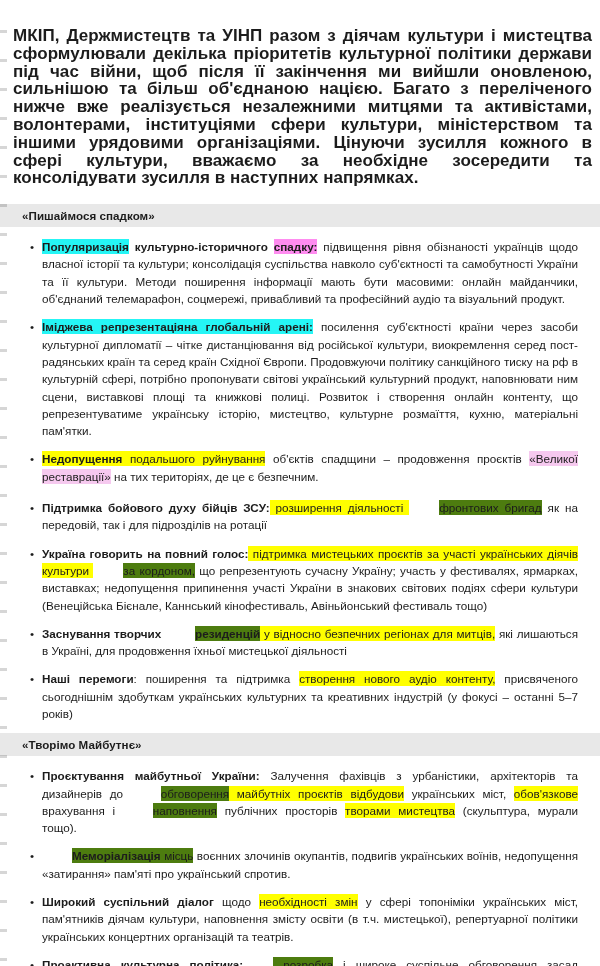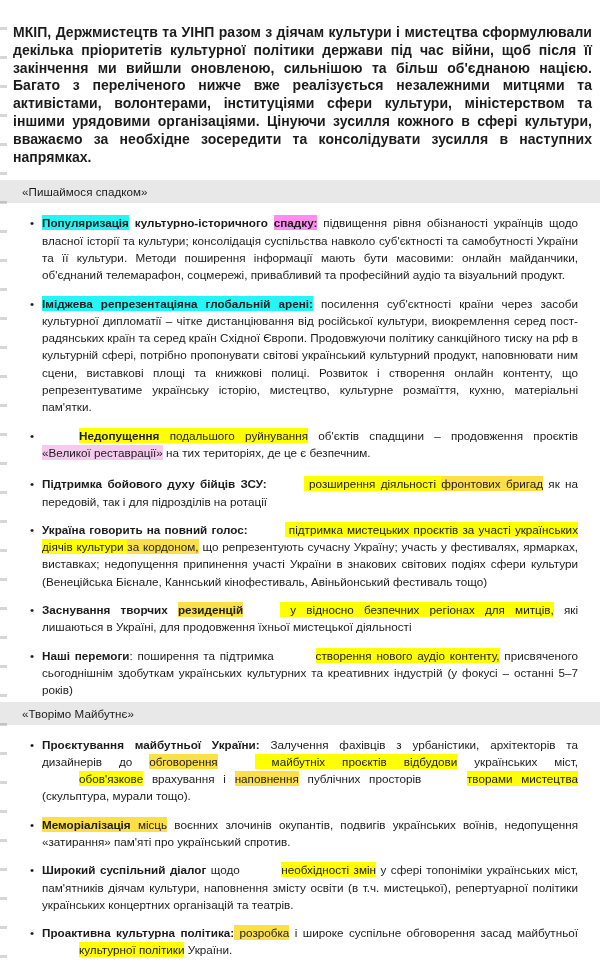--- a/index.html
+++ b/index.html
@@ -34,34 +34,34 @@
       rgba(0,0,0,0.00) 13px,
       rgba(0,0,0,0.16) 13px,
       rgba(0,0,0,0.16) 16px,
       rgba(0,0,0,0.00) 16px,
       rgba(0,0,0,0.00) 29px
     );
     pointer-events: none;
   }
   .intro {
     padding: 10px 8px 0 13px;
-    font-size: 14px;
+    font-size: 17px;
     line-height: 17.8px;
     text-align: justify;
     text-justify: inter-word;
     font-weight: bold;
     letter-spacing: 0.05px;
   }
   .section-head {
     background: #e8e8e8;
     font-size: 11.6px;
-    font-weight: normal;
+    font-weight: bold;
     padding: 5px 8px 5px 22px;
     letter-spacing: 0.05px;
-    margin-top: 0;
+    margin-top: 8px;
   }
   ul.bullets {
     list-style: none;
     margin: 0;
     padding: 0;
   }
   ul.bullets > li {
     position: relative;
     padding: 0 22px 0 42px;
     margin-top: 11px;
@@ -75,22 +75,22 @@
     position: absolute;
     left: 30px;
     top: 0px;
     font-size: 11.7px;
     line-height: 17.3px;
     color: #1c1c1c;
   }
   .lead { font-weight: bold; }
   
   mk { padding: 1px 0; }
-  mk.y  { background: #ffff00; margin-left: 37px; }
-  mk.o  { background: #fde047; }
+  mk.y  { background: #ffff00; }
+  mk.o  { background: #4d7c0f; margin-left: 30px; }
   mk.c  { background: #25f5f5; }
   mk.p  { background: #ff8cf0; }
   mk.lp { background: #f6c9ef; }
   .sec-block { padding-bottom: 3px; }
 </style>
 </head>
 <body>
 
 <div id="page">
 

